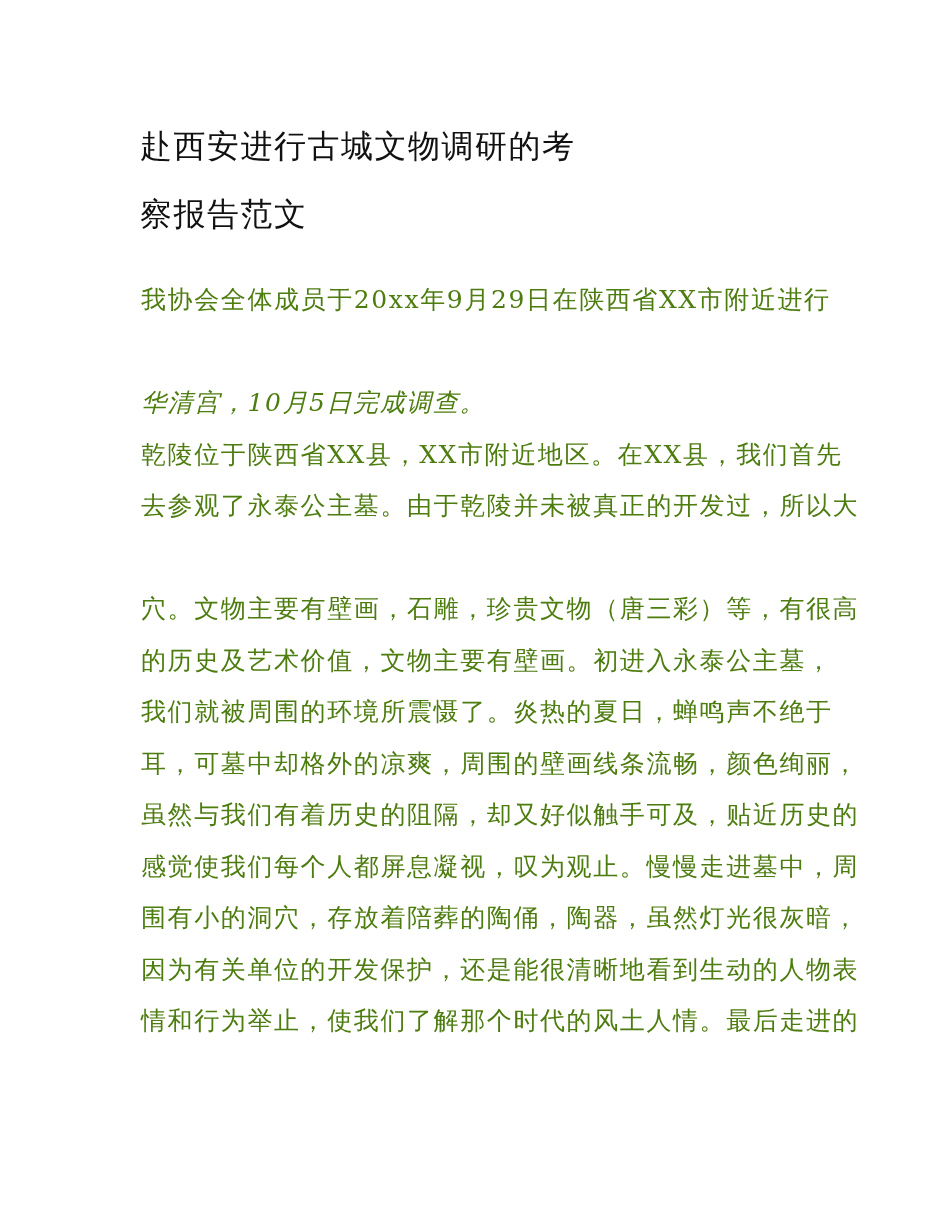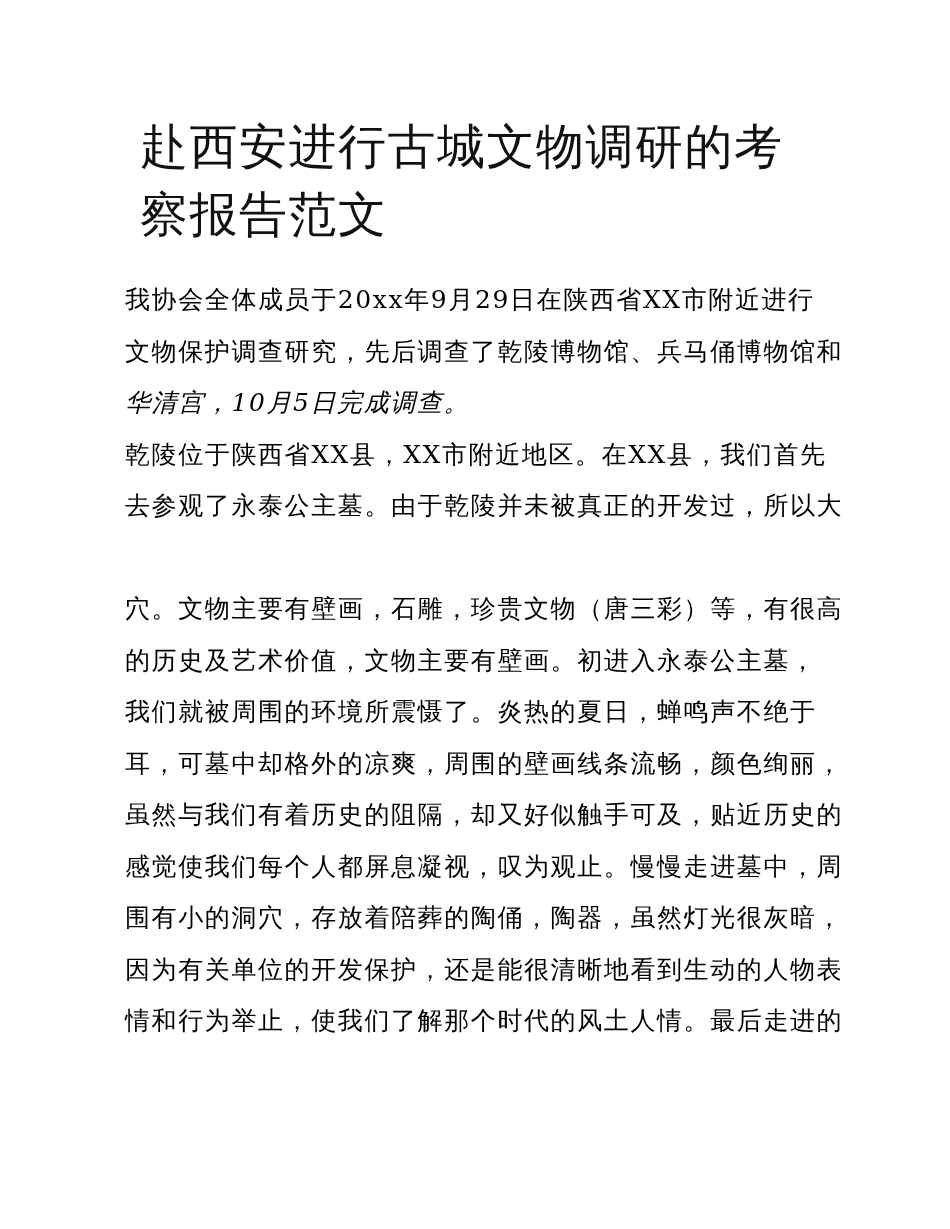--- a/index.html
+++ b/index.html
@@ -18,46 +18,45 @@
     .page {
       position: absolute;
       left: 0; top: 0;
       width: 950px;
       height: 1229px;
       background: #ffffff;
     }
     .title-line {
       position: absolute;
       left: 140px;
-      font-size: 48px;
+      font-size: 32px;
       line-height: 56px;
       letter-spacing: 1.5px;
       white-space: nowrap;
       color: #111111;
       font-weight: normal;
     }
     .body-line {
       position: absolute;
-      left: 125px;
+      left: 141px;
       font-size: 25px;
       line-height: 30px;
       letter-spacing: 1.6px;
       white-space: nowrap;
-      color: #000000;
+      color: #4d7c0f;
     }
   </style>
 </head>
 <body>
 
 <div class="page">
   <div class="title-line" style="top:118px;">赴西安进行古城文物调研的考</div>
   <div class="title-line" style="top:186px;">察报告范文</div>
 
   <div class="body-line" style="top:285px;">我协会全体成员于20xx年9月29日在陕西省XX市附近进行</div>
-  <div class="body-line" style="top:337px;">文物保护调查研究，先后调查了乾陵博物馆、兵马俑博物馆和</div>
   <div class="body-line" style="top:388px;font-style:italic;">华清宫，10月5日完成调查。</div>
 
   <div class="body-line" style="top:440px;">乾陵位于陕西省XX县，XX市附近地区。在XX县，我们首先</div>
   <div class="body-line" style="top:491px;">去参观了永泰公主墓。由于乾陵并未被真正的开发过，所以大</div>
   <div class="body-line" style="top:594px;">穴。文物主要有壁画，石雕，珍贵文物（唐三彩）等，有很高</div>
   <div class="body-line" style="top:646px;">的历史及艺术价值，文物主要有壁画。初进入永泰公主墓，</div>
   <div class="body-line" style="top:697px;">我们就被周围的环境所震慑了。炎热的夏日，蝉鸣声不绝于</div>
   <div class="body-line" style="top:749px;">耳，可墓中却格外的凉爽，周围的壁画线条流畅，颜色绚丽，</div>
   <div class="body-line" style="top:852px;">感觉使我们每个人都屏息凝视，叹为观止。慢慢走进墓中，周</div>
   <div class="body-line" style="top:800px;">虽然与我们有着历史的阻隔，却又好似触手可及，贴近历史的</div>

